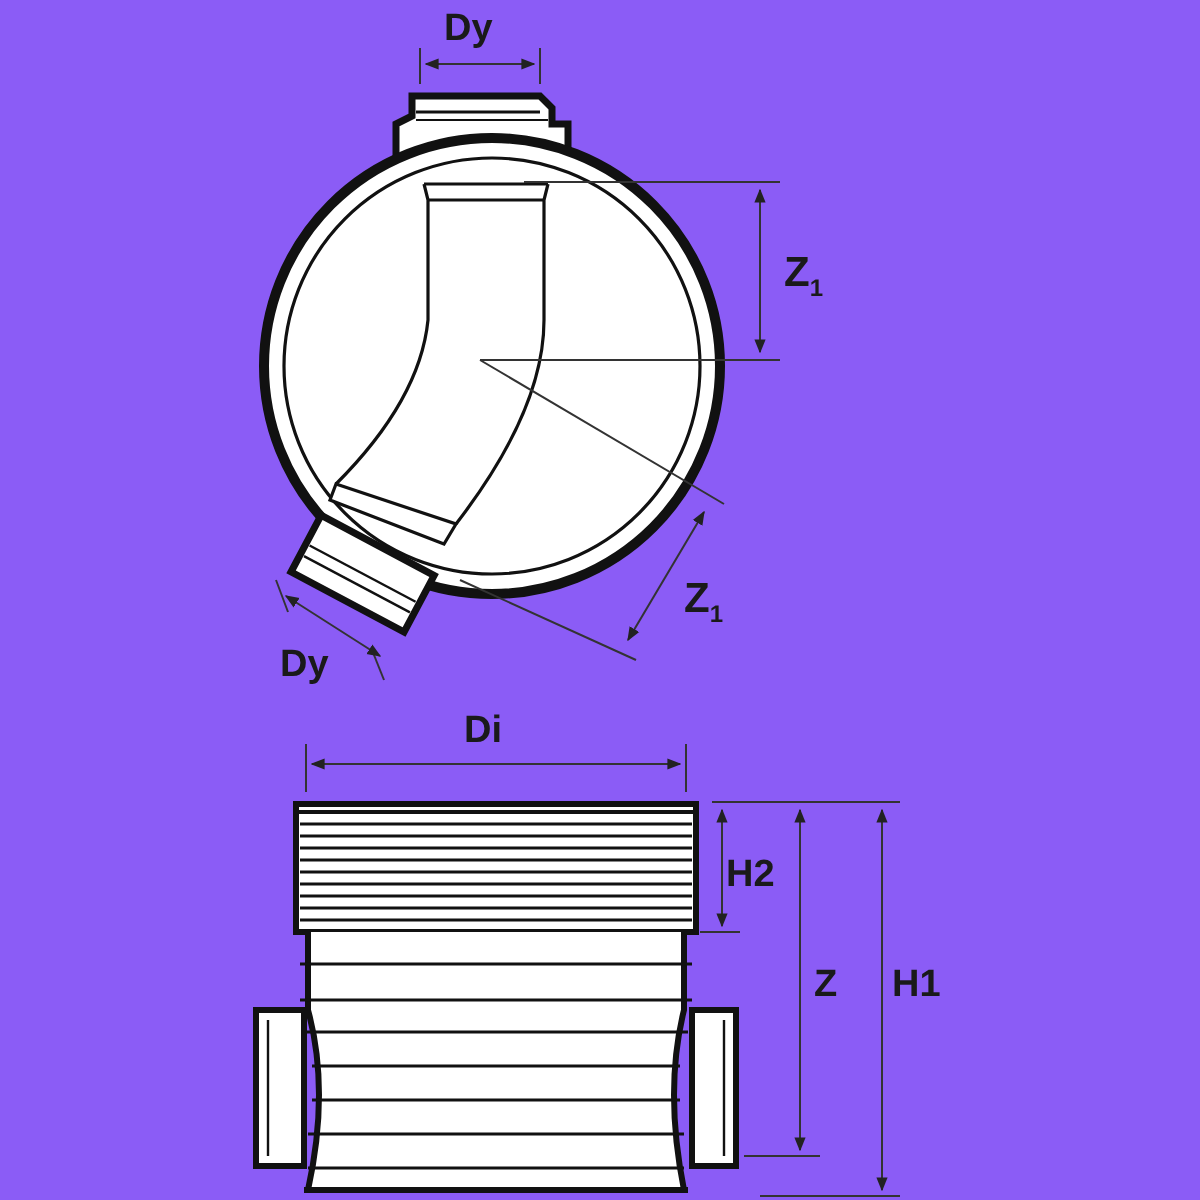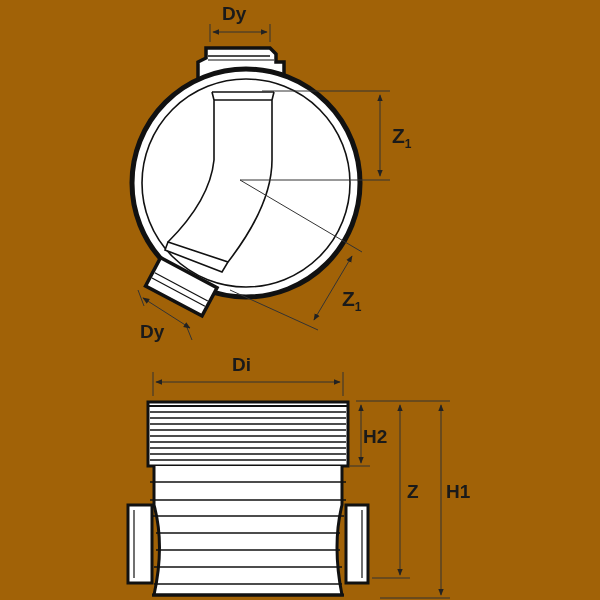--- a/index.html
+++ b/index.html
@@ -1,16 +1,16 @@
 <!DOCTYPE html>
 <html><head>
 <meta charset="utf-8">
 <style>
   html, body { margin:0; padding:0; background:#ffffff; }
-  .canvas { position:relative; width:600px; height:600px; background:#a16207; overflow:hidden; }
+  .canvas { position:relative; width:600px; height:600px; background:#8b5cf6; overflow:hidden; }
   svg { position:absolute; left:0; top:0; }
   .lbl { font-family:"Liberation Sans", sans-serif; font-weight:bold; fill:#1a1a1a; }
 </style>
 </head>
 <body>
 
 <div class="canvas">
 <svg width="600" height="600" viewBox="0 0 600 600">
   <defs>
     <marker id="arr" viewBox="0 0 10 10" refX="9" refY="5" markerWidth="7" markerHeight="7" orient="auto-start-reverse">

